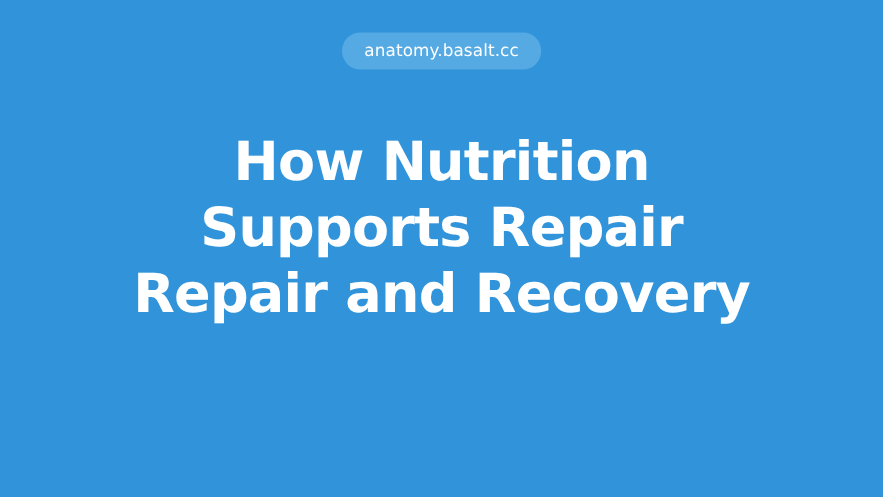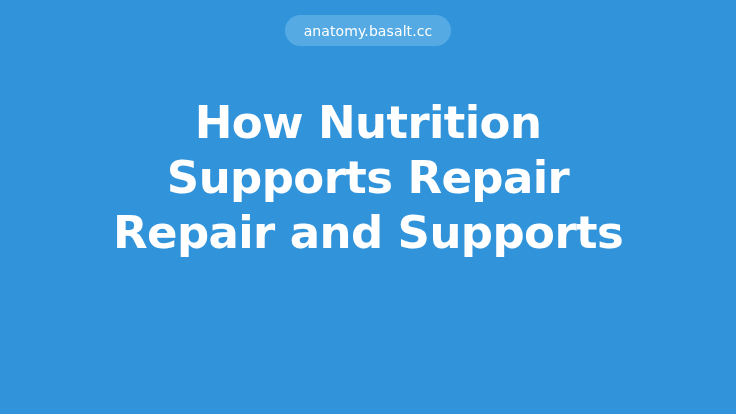--- a/index.html
+++ b/index.html
@@ -24,21 +24,21 @@
     background: #3194db;
     display: flex;
     flex-direction: column;
     align-items: center;
   }
 
   .badge-row {
     width: 100%;
     display: flex;
     justify-content: center;
-    margin-top: 15px;
+    margin-top: 27px;
   }
 
   .site-badge {
     display: inline-flex;
     align-items: center;
     justify-content: center;
     height: 31px;
     padding: 0 19px;
     border-radius: 16px;
     background: #55aae3;
@@ -80,18 +80,18 @@
 
 <div class="card">
 
   <div class="badge-row">
     <span class="site-badge">anatomy.basalt.cc</span>
   </div>
 
   <div class="title-block">
     <span class="title-line">How Nutrition</span>
     <span class="title-line">Supports Repair</span>
-    <span class="title-line">Repair and Supports</span>
+    <span class="title-line">Repair and Recovery</span>
   </div>
 
   <div class="spacer"></div>
 
 </div>
 
 </body></html>

